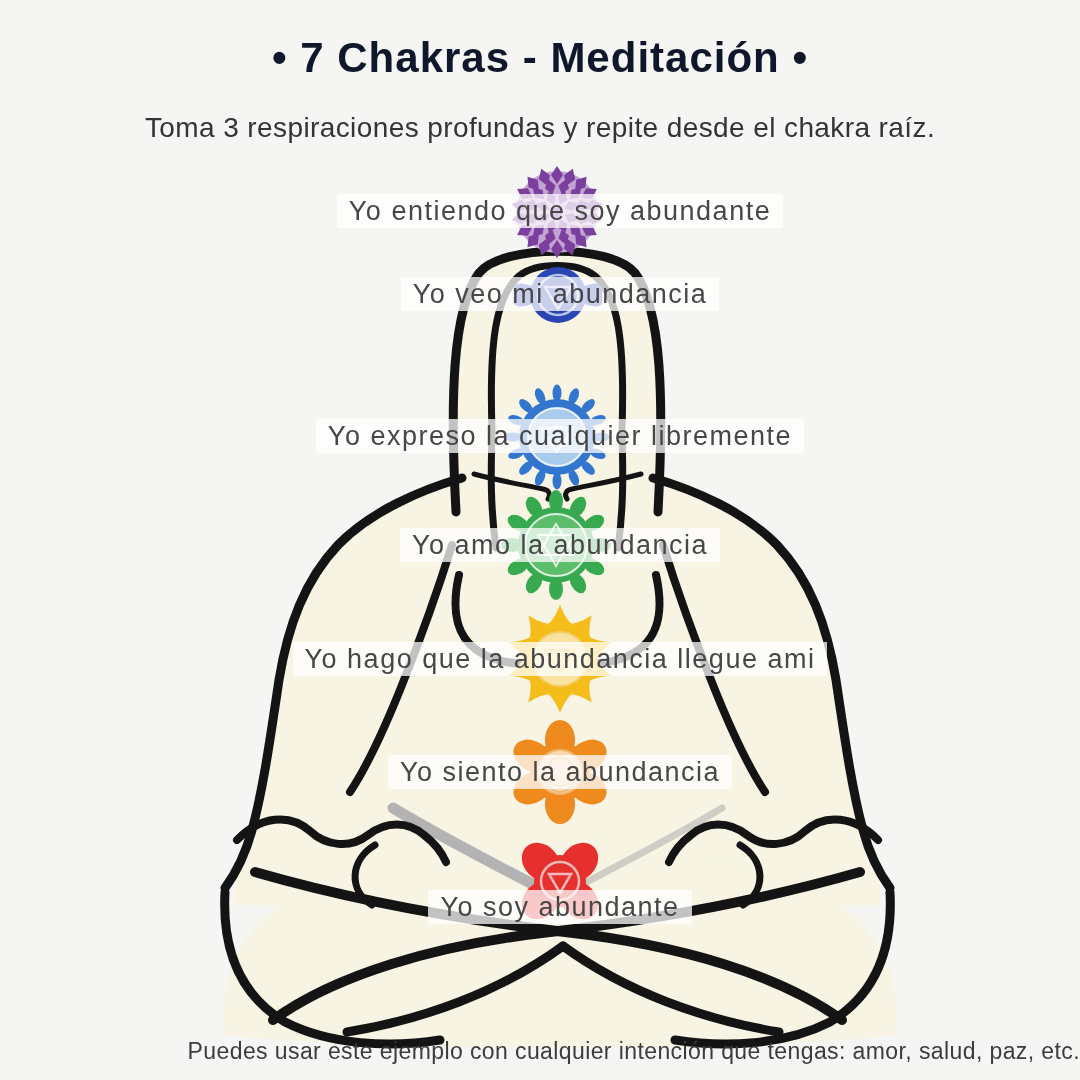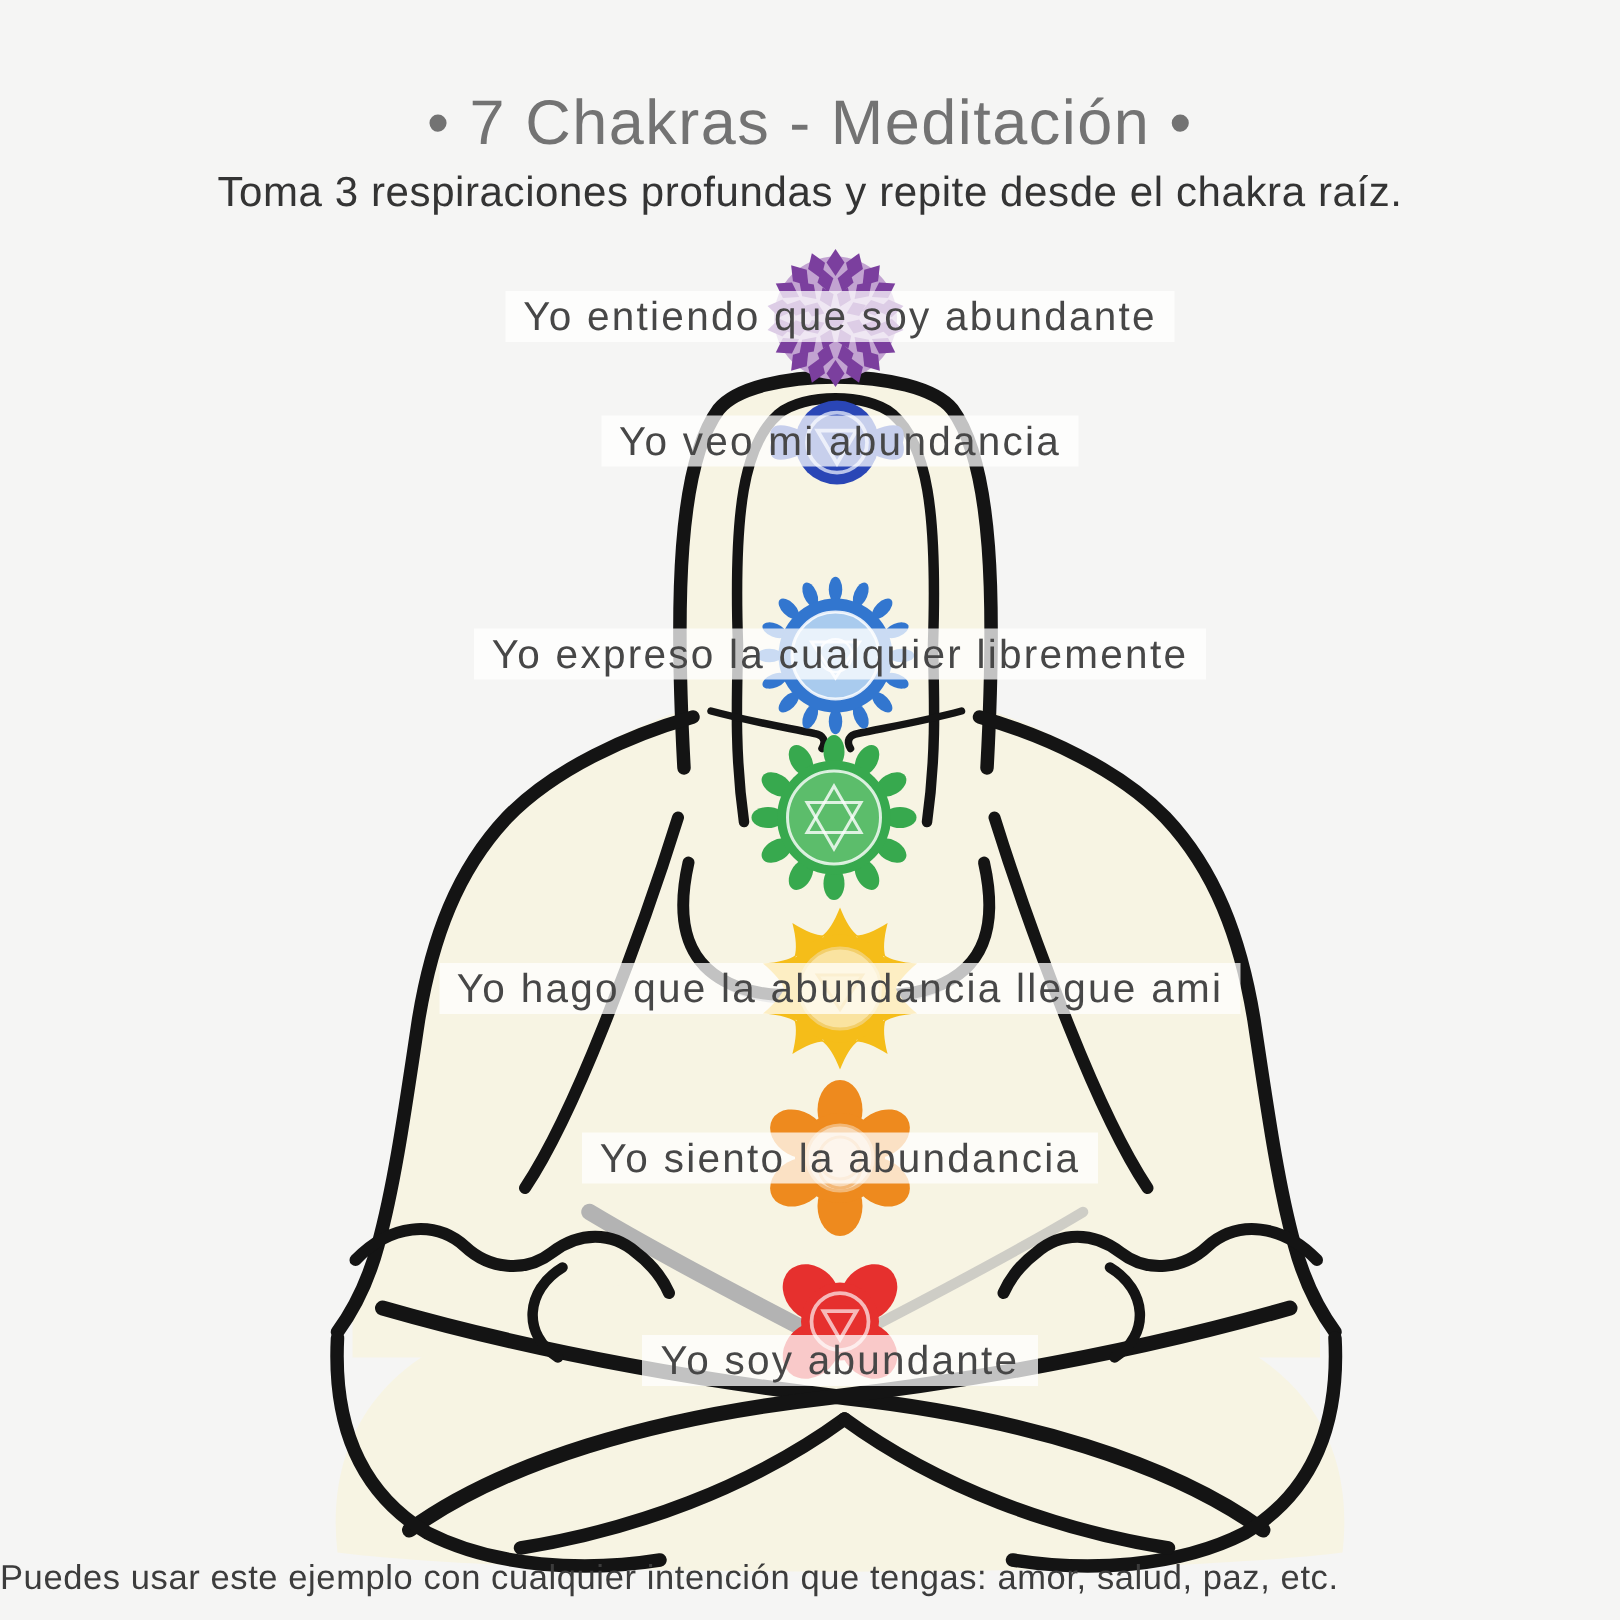--- a/index.html
+++ b/index.html
@@ -4,34 +4,34 @@
 <style>
   html,body{margin:0;padding:0;}
   .page{
     position:relative;
     width:1080px;height:1080px;
     background:#f5f5f4;
     overflow:hidden;
     font-family:"Liberation Sans", sans-serif;
   }
   .title{
-    position:absolute;top:58px;left:0;right:0;
+    position:absolute;top:34px;left:0;right:0;
     text-align:center;
-    font-size:42px;font-weight:400;color:#737373;
+    font-size:42px;font-weight:700;color:#0f172a;
     letter-spacing:1px;
   }
   .subtitle{
     position:absolute;top:112px;left:0;right:0;
     text-align:center;
     font-size:28px;font-weight:400;color:#343434;
     letter-spacing:0.4px;
   }
   .footer{
     position:absolute;top:1038px;left:0;right:0;
-    text-align:left;
+    text-align:right;
     font-size:23px;font-weight:400;color:#3c3c3c;
     letter-spacing:0.4px;
   }
   .figure-svg{position:absolute;top:0;left:0;}
   .label-row{
     position:absolute;left:40px;right:0;
     text-align:center;height:34px;
   }
   .label-band{
     display:inline-block;
@@ -268,20 +268,23 @@
 
   <div class="label-row row-crown">
     <span class="label-band">Yo entiendo que soy abundante</span>
   </div>
   <div class="label-row row-third-eye">
     <span class="label-band">Yo veo mi abundancia</span>
   </div>
   <div class="label-row row-throat">
     <span class="label-band">Yo expreso la cualquier libremente</span>
   </div>
+  <div class="label-row row-heart">
+    <span class="label-band">Yo amo la abundancia</span>
+  </div>
   <div class="label-row row-solar">
     <span class="label-band">Yo hago que la abundancia llegue ami</span>
   </div>
   <div class="label-row row-sacral">
     <span class="label-band">Yo siento la abundancia</span>
   </div>
   <div class="label-row row-root">
     <span class="label-band">Yo soy abundante</span>
   </div>
 

